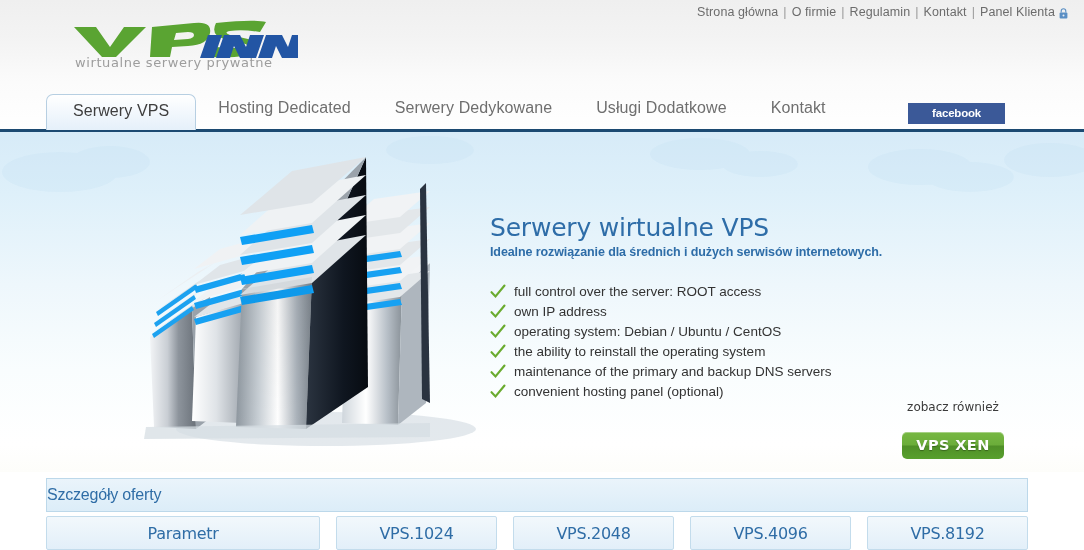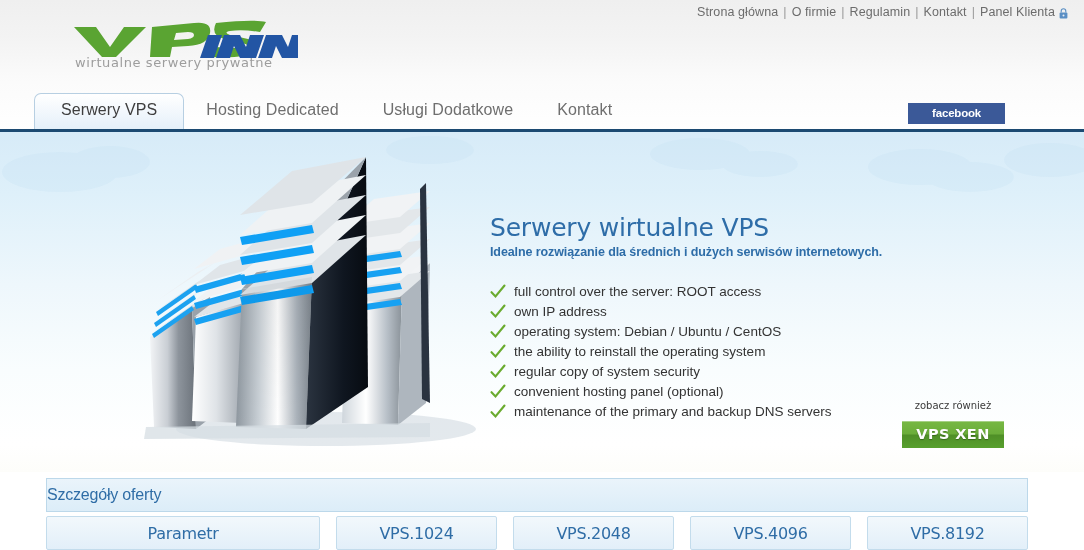--- a/index.html
+++ b/index.html
@@ -62,29 +62,29 @@
 
   
   .navbar {
     position: absolute;
     left: 0; bottom: 0;
     width: 1084px; height: 36px;
     border-bottom: 3px solid #1c4a72;
   }
   .tabs {
     position: absolute;
-    left: 34px; bottom: 0;
-    display: flex; align-items: flex-start;
+    left: 46px; bottom: 0;
+    display: flex; align-items: center;
     height: 36px;
   }
   .tab {
     position: relative;
     font-size: 16px;
     color: #6f6f6f;
-    padding: 8px 22px 9px;
+    padding: 8px 22px 15px;
     white-space: nowrap;
     cursor: pointer;
     font-family: "Liberation Sans", sans-serif;
     letter-spacing: .1px;
   }
   .tab.active {
     color: #3e3e3e;
     background: linear-gradient(to bottom, #ffffff 0%, #e5f0fa 100%);
     border: 1px solid #b7cfe2;
     border-bottom: none;
@@ -150,30 +150,30 @@
     margin-right: 8px; margin-top: 2px;
   }
 
   .xen-box {
     position: absolute;
     right: 80px; top: 268px;
     text-align: center;
     width: 102px;
   }
   .xen-label {
-    font-size: 10px;
+    font-size: 12px;
     color: #3b3b3b;
     font-family: "DejaVu Sans", sans-serif;
-    margin-bottom: 10px;
+    margin-bottom: 18px;
     white-space: nowrap;
   }
   .xen-btn {
     display: block;
     background: linear-gradient(to bottom, #77b843 0%, #6bad3a 48%, #4f8f27 52%, #58a02e 100%);
-    border-radius: 0;
+    border-radius: 5px;
     color: #ffffff;
     font-size: 14.5px;
     font-weight: bold;
     padding: 5px 0 6px;
     letter-spacing: .4px;
     cursor: pointer;
     text-shadow: 0 1px 1px rgba(0,0,0,.3);
     font-family: "DejaVu Sans", sans-serif;
     box-shadow: inset 0 1px 0 rgba(255,255,255,.35);
   }
@@ -264,20 +264,23 @@
 
     <div class="navbar">
       <div class="tabs">
         <div class="tab active">
           <span>Serwery VPS</span>
         </div>
         <div class="tab">
           <span>Hosting Dedicated</span>
         </div>
         <div class="tab">
+          <span>Serwery Dedykowane</span>
+        </div>
+        <div class="tab">
           <span>Usługi Dodatkowe</span>
         </div>
         <div class="tab">
           <span>Kontakt</span>
         </div>
       </div>
       <div class="fb-btn">facebook</div>
     </div>
   </div>
 
@@ -446,37 +449,29 @@
               </svg>
           </span>
           <span>the ability to reinstall the operating system</span>
         </li>
         <li>
           <span class="check">
             <svg width="16" height="16" viewBox="0 0 16 16">
                 <path d="M1.5 8.2 L5.5 12.5 L14.5 1.5" fill="none" stroke="#6aab2f" stroke-width="2.1" stroke-linecap="round"></path>
               </svg>
           </span>
-          <span>regular copy of system security</span>
+          <span>maintenance of the primary and backup DNS servers</span>
         </li>
         <li>
           <span class="check">
             <svg width="16" height="16" viewBox="0 0 16 16">
                 <path d="M1.5 8.2 L5.5 12.5 L14.5 1.5" fill="none" stroke="#6aab2f" stroke-width="2.1" stroke-linecap="round"></path>
               </svg>
           </span>
           <span>convenient hosting panel (optional)</span>
-        </li>
-        <li>
-          <span class="check">
-            <svg width="16" height="16" viewBox="0 0 16 16">
-                <path d="M1.5 8.2 L5.5 12.5 L14.5 1.5" fill="none" stroke="#6aab2f" stroke-width="2.1" stroke-linecap="round"></path>
-              </svg>
-          </span>
-          <span>maintenance of the primary and backup DNS servers</span>
         </li>
       </ul>
     </div>
 
     <div class="xen-box">
       <div class="xen-label">zobacz również</div>
       <div class="xen-btn">VPS XEN</div>
     </div>
   </div>
 

